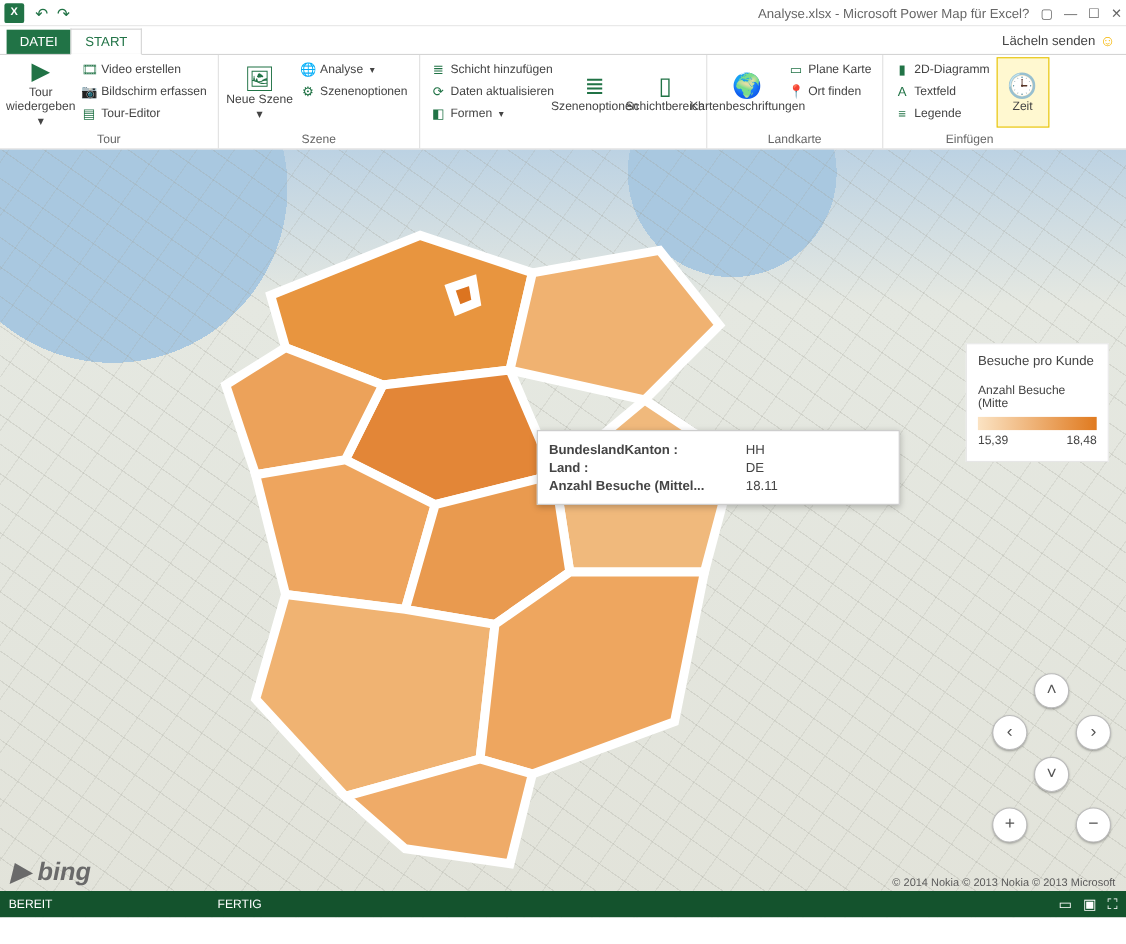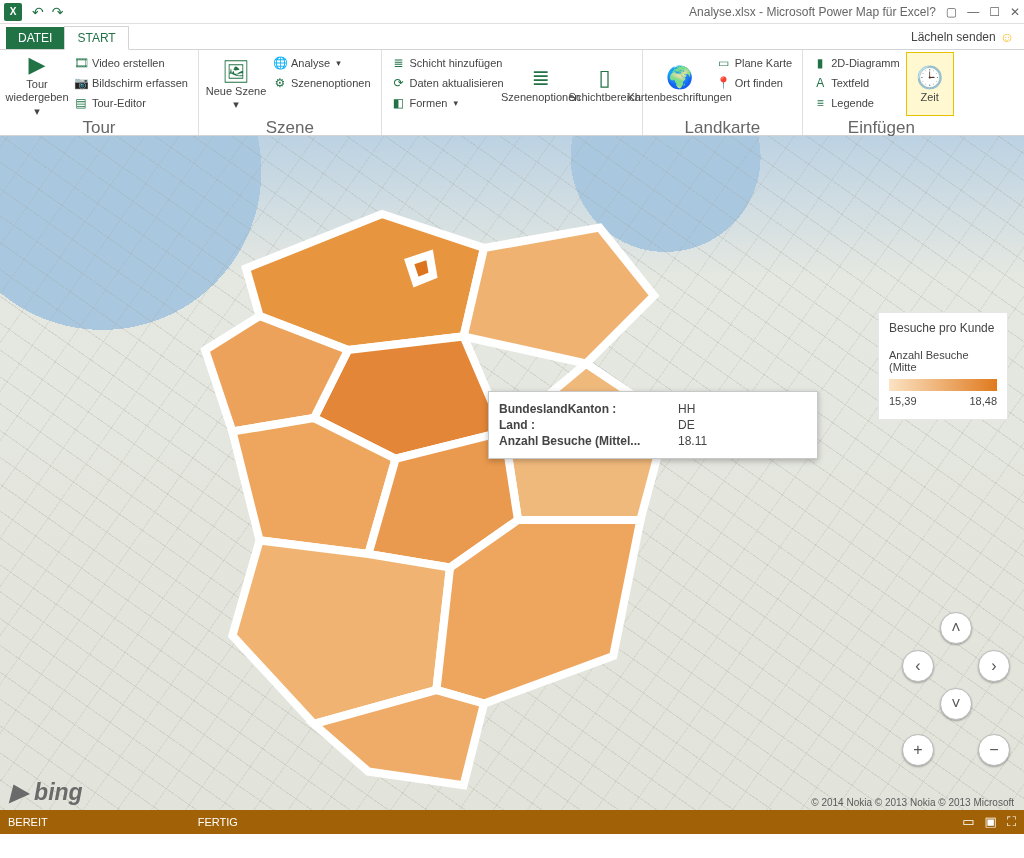--- a/index.html
+++ b/index.html
@@ -20,21 +20,21 @@
   .tab.file { background:#217346; color:#fff; }
   .tab.active { border:1px solid #d4d4d4; border-bottom:1px solid #fff; margin-bottom:-1px; color:#217346; }
   .tab-row .spacer { flex:1; }
   .tab-row .feedback { padding:4px 10px; font-size:12px; color:#444; display:flex; align-items:center; gap:4px; }
   .tab-row .feedback .smile { color:#f5b500; font-size:14px; }
 
   
   .ribbon { height: 86px; background:#fff; border-bottom:1px solid #d4d4d4; display:flex; }
   .group { border-right:1px solid #e0e0e0; padding:2px 6px 0 6px; display:flex; flex-direction:column; }
   .group-body { flex:1; display:flex; align-items:flex-start; gap:2px; }
-  .group-label { text-align:center; font-size:17px; color:#666; padding:2px 0; }
+  .group-label { text-align:center; font-size:11px; color:#666; padding:2px 0; }
   .big-btn { display:flex; flex-direction:column; align-items:center; justify-content:center; width:62px; height:64px; cursor:pointer; text-align:center; line-height:1.2; padding-top:2px;}
   .big-btn .ic { font-size:22px; color:#217346; height:26px; display:flex;align-items:center;justify-content:center;}
   .big-btn.selected { background:#fff8d0; border:1px solid #e6c200; }
   .small-col { display:flex; flex-direction:column; gap:2px; padding-top:2px;}
   .small-btn { display:flex; align-items:center; gap:4px; padding:2px 4px; cursor:pointer; white-space:nowrap; font-size:11px;}
   .small-btn .sic { width:14px; color:#217346; font-size:12px; text-align:center;}
   .small-btn .caret { font-size:9px; color:#444; margin-left:2px;}
 
   
   .map-area { position:relative; width:1024px; height:698px; overflow:hidden; }
@@ -73,21 +73,21 @@
   .nav .left { left:0; top:38px; }
   .nav .right { left:76px; top:38px; }
   .nav .down { left:38px; top:76px; }
   .nav .plus { left:0; top:122px; }
   .nav .minus { left:76px; top:122px; }
 
   .bing { position:absolute; left:10px; bottom:28px; font-size:23px; color:#6a6a6a; font-style:italic; font-weight:600;}
   .credits { position:absolute; right:10px; bottom:26px; font-size:10px; color:#5a5a5a; }
 
   
-  .status { position:absolute; left:0; right:0; bottom:0; height:24px; background:#a16207; color:#fff; display:flex; align-items:center; font-size:11px; padding:0 8px; }
+  .status { position:absolute; left:0; right:0; bottom:0; height:24px; background:#14532d; color:#fff; display:flex; align-items:center; font-size:11px; padding:0 8px; }
   .status .s-right { margin-left:auto; display:flex; gap:10px; }
   .status .s-right span { cursor:pointer; font-size:13px;}
   .status .gap { width: 150px; }
 </style>
 </head>
 <body>
 
 <div class="title-bar">
   <div class="app-icon">X</div>
   <div class="qat">

